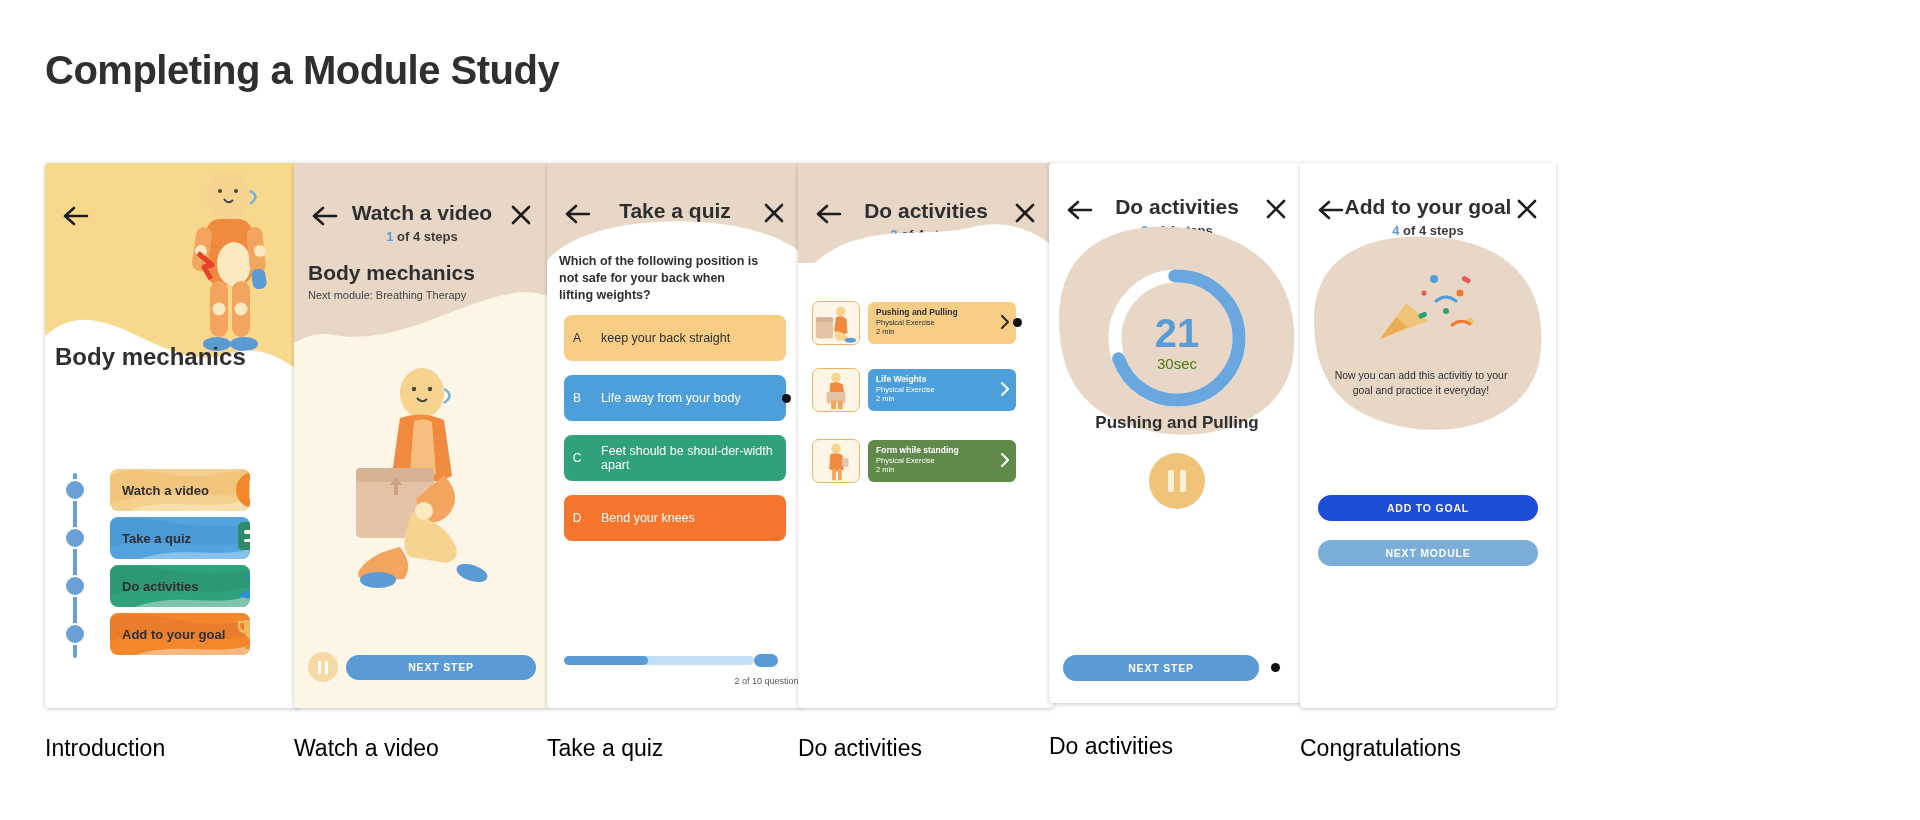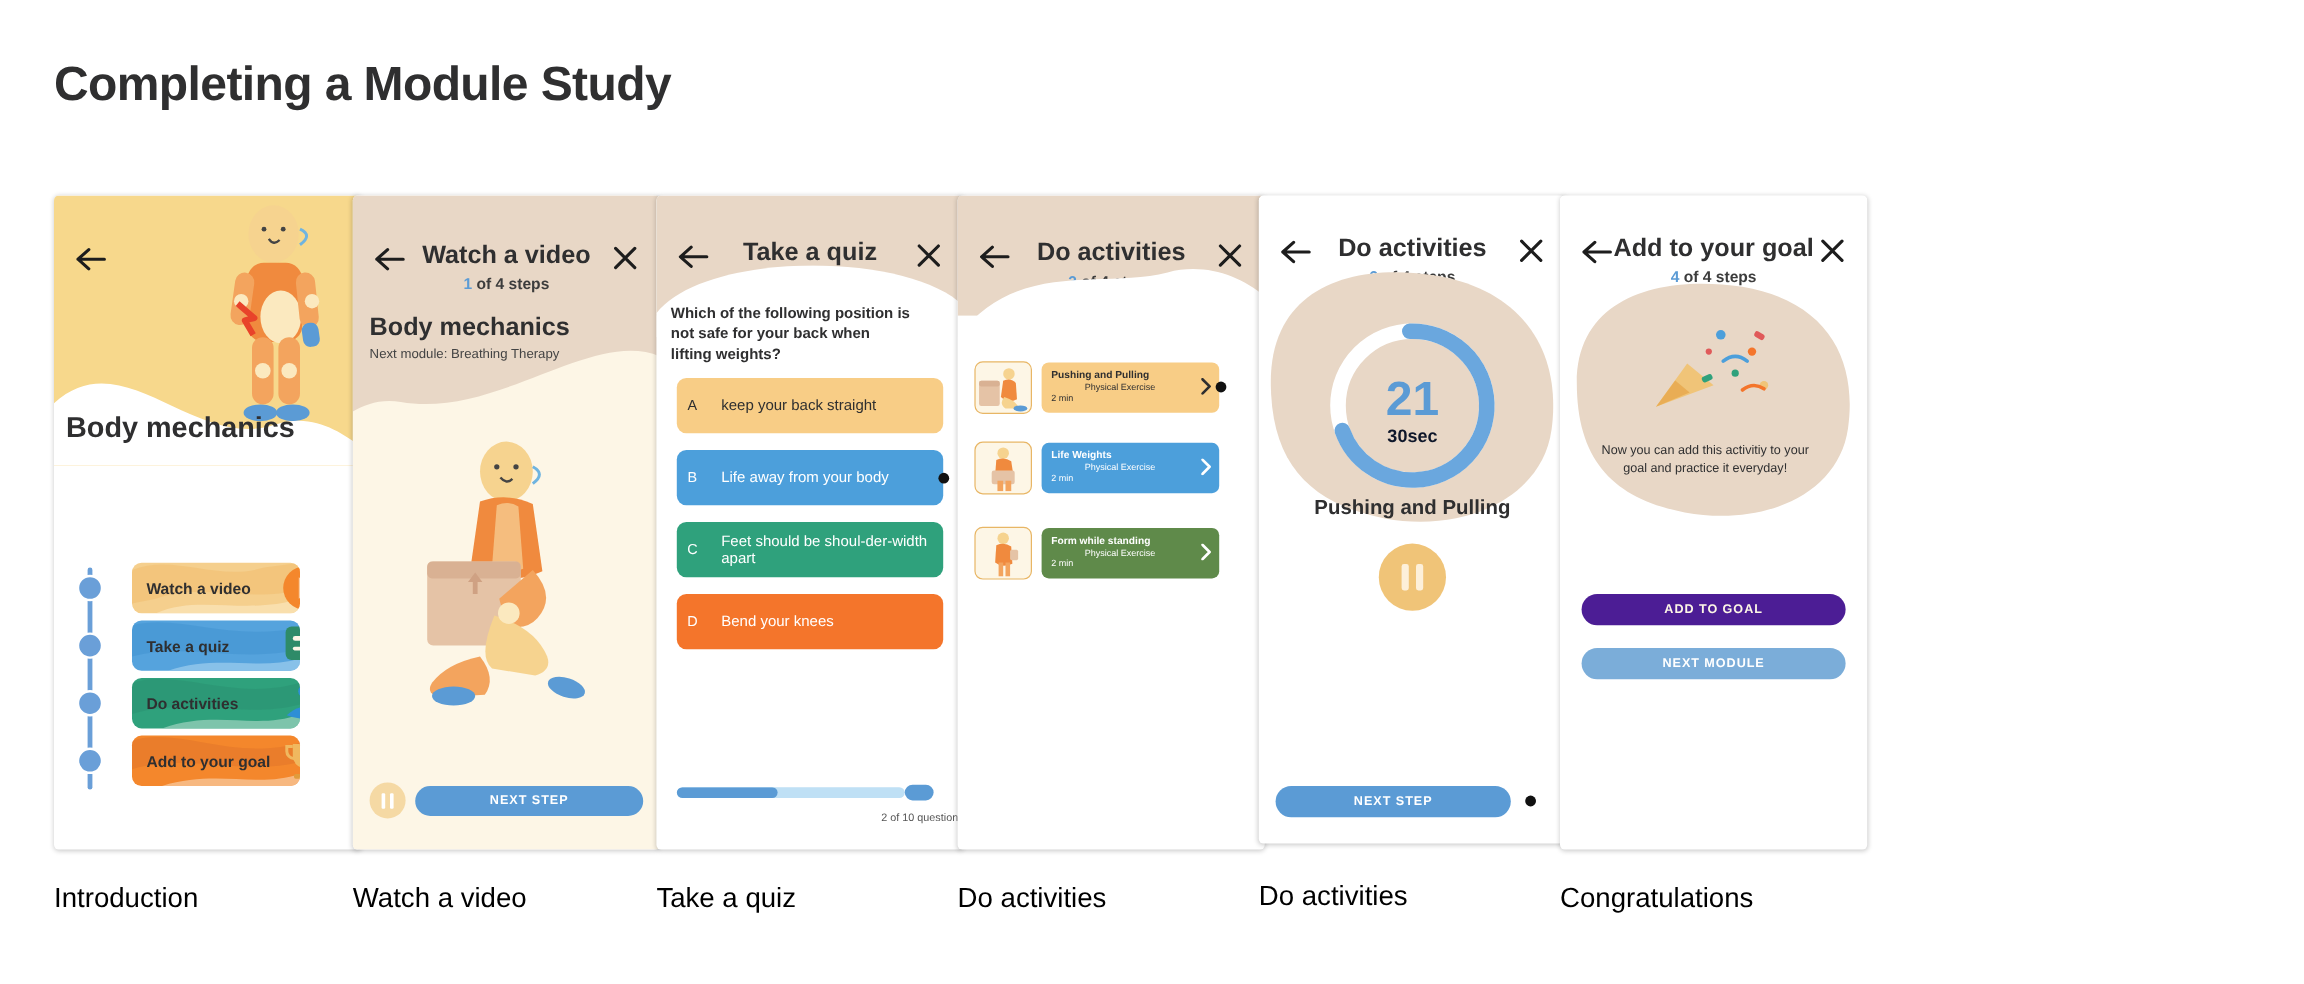--- a/index.html
+++ b/index.html
@@ -120,31 +120,31 @@
   }
   .act-thumb{
     width:48px; height:44px; background:#fdf6e6; border:1.4px solid #e8b665; border-radius:7px;
     flex:none; position:relative; overflow:hidden;
   }
   .act-card{
     flex:1; height:42px; border-radius:6px; position:relative;
     padding:5px 8px; color:#2f2f30;
   }
   .act-t{ font-size:8.5px; font-weight:700; line-height:1.25; }
-  .act-s{ font-size:7.5px; line-height:1.3;margin-left:28px; }
+  .act-s{ font-size:7.5px; line-height:1.3; }
   .act-m{ font-size:7.5px; line-height:1.3; }
   .chev{ position:absolute; right:6px; top:13px; }
   .act-dot{ position:absolute; right:-6px; top:16px; width:9px; height:9px; background:#111; border-radius:50%; }
 
   
   #s5{ left:1049px; height:540px; top:163px;}
   .s5-hdr{ position:absolute; left:0; top:0; width:100%; height:96px; background:#ffffff;}
   .s5-ring{ position:absolute; left:50%; top:100px; transform:translateX(-50%); }
   .s5-num{ position:absolute; left:0; right:0; top:148px; text-align:center; font-size:40px; font-weight:700; color:#5b9bd5;}
-  .s5-sec{ position:absolute; left:0; right:0; top:192px; text-align:center; font-size:15px; font-weight:700; color:#0f172a;}
+  .s5-sec{ position:absolute; left:0; right:0; top:192px; text-align:center; font-size:15px; font-weight:400; color:#4d7c0f;}
   .s5-name{ position:absolute; left:0; right:0; top:250px; text-align:center; font-size:17px; font-weight:700; color:#2f2f30;}
   .s5-pause{
     position:absolute; left:50%; top:290px; transform:translateX(-50%);
     width:56px; height:56px; border-radius:50%; background:#f0c478;
     display:flex; align-items:center; justify-content:center;
   }
   .s5-pause i{ display:block; width:6px; height:22px; background:#fdf0da; margin:0 3px; border-radius:2px;}
   .s5-next{
     position:absolute; left:14px; bottom:22px; width:196px; height:26px; border-radius:13px;
     background:#5b9bd5; color:#fff; font-size:10.5px; font-weight:700; letter-spacing:.8px;
@@ -155,21 +155,21 @@
   
   #s6{ left:1300px; }
   .s6-hdr{ position:absolute; left:0; top:0; width:100%; height:96px; background:#ffffff;}
   .s6-party{ position:absolute; left:50%; top:100px; transform:translateX(-50%); }
   .s6-msg{
     position:absolute; left:26px; top:205px; width:190px; text-align:center;
     font-size:10.5px; line-height:1.45; color:#2f2f30;
   }
   .s6-goal{
     position:absolute; left:18px; top:332px; width:220px; height:26px; border-radius:13px;
-    background:#4c1d95; color:#fdf6e6; font-size:10.5px; font-weight:700; letter-spacing:.8px;
+    background:#1d4ed8; color:#fdf6e6; font-size:10.5px; font-weight:700; letter-spacing:.8px;
     display:flex; align-items:center; justify-content:center;
   }
   .s6-nextmod{
     position:absolute; left:18px; top:377px; width:220px; height:26px; border-radius:13px;
     background:#7badd9; color:#ffffff; font-size:10.5px; font-weight:700; letter-spacing:.8px;
     display:flex; align-items:center; justify-content:center;
   }
 
   
   .conn{ position:absolute; left:0; top:0; width:1920px; height:820px; pointer-events:none; }

